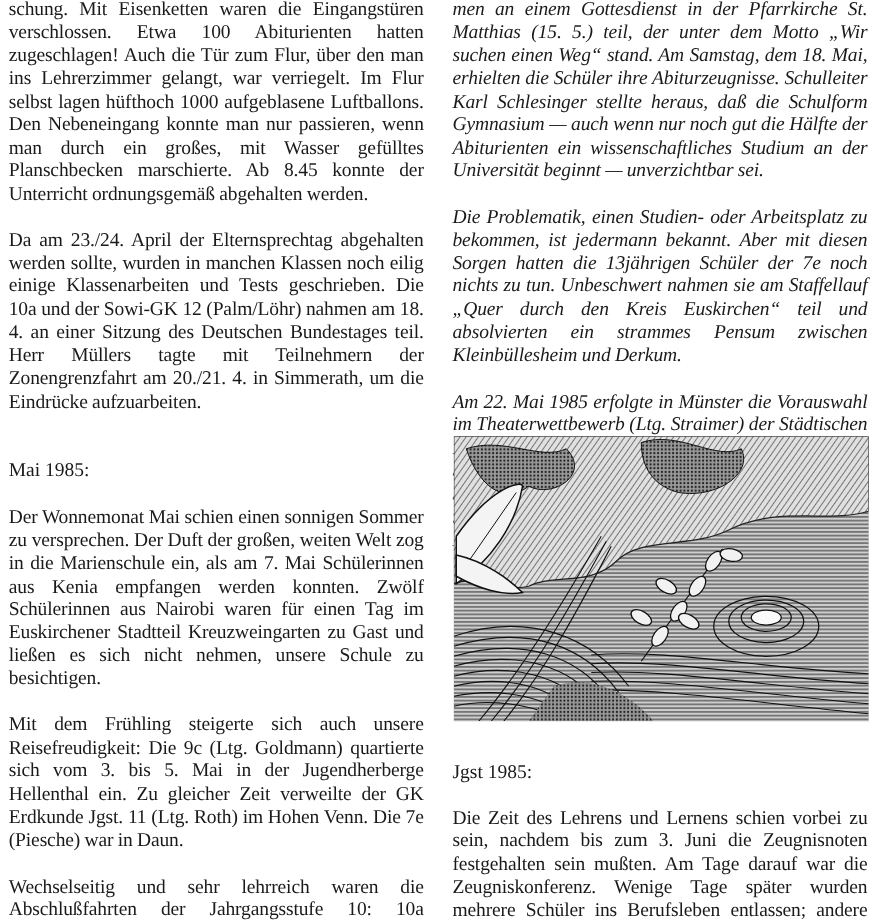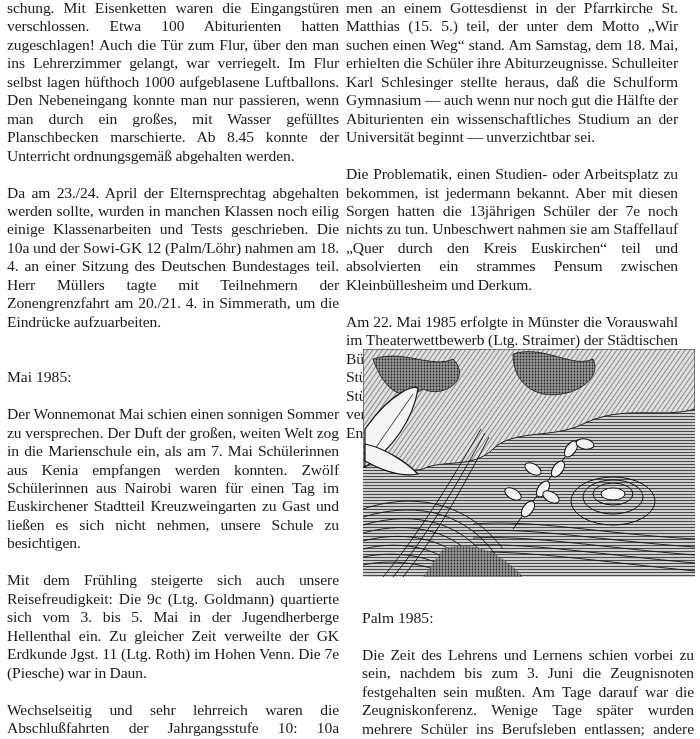--- a/index.html
+++ b/index.html
@@ -19,21 +19,21 @@
       position: absolute;
       left: 0; top: 0;
       width: 568px; height: 739px;
     }
     .column {
       position: absolute;
       top: -1px;
       width: 332px;
     }
     .col-left { left: 7px; }
-    .col-right { left: 346px; }
+    .col-right { left: 362px; font-style: italic; }
     p {
       margin: 0 0 18.5px 0;
       font-size: 15.6px;
       line-height: 18.45px;
       text-align: justify;
       hyphens: manual;
       letter-spacing: -0.1px;
       word-spacing: -0.3px;
     }
     h2 {
@@ -146,17 +146,17 @@
         <path d="M110 182 C170 178 240 192 332 198"></path>
         <path d="M110 189 C170 186 240 199 332 206"></path>
         <path d="M110 196 C170 194 240 206 332 214"></path>
         <path d="M110 203 C170 202 240 213 332 222"></path>
       </g>
       <path d="M80 200 C110 190 140 205 160 228 H60 Z" fill="url(#dots)"></path>
     </svg>
   </div>
 
   <div class="juni-block">
-    <h2 class="heading-juni">Palm 1985:</h2>
+    <h2 class="heading-juni">Jgst 1985:</h2>
     <p>Die Zeit des Lehrens und Lernens schien vorbei zu sein, nachdem bis zum 3. Juni die Zeugnisnoten festgehalten sein mußten. Am Tage darauf war die Zeugniskonferenz. Wenige Tage später wurden mehrere Schüler ins Berufsleben entlassen; andere erhielten ihre Nicht-Versetzungszeugnisse per Post zugestellt.</p>
   </div>
 
 </div>
 
 </body></html>

